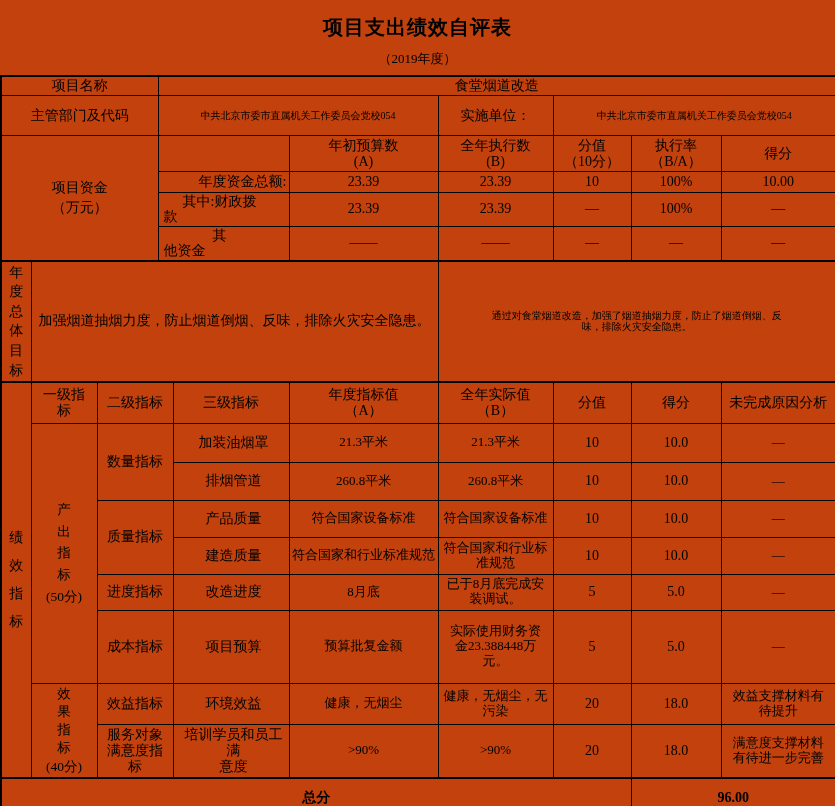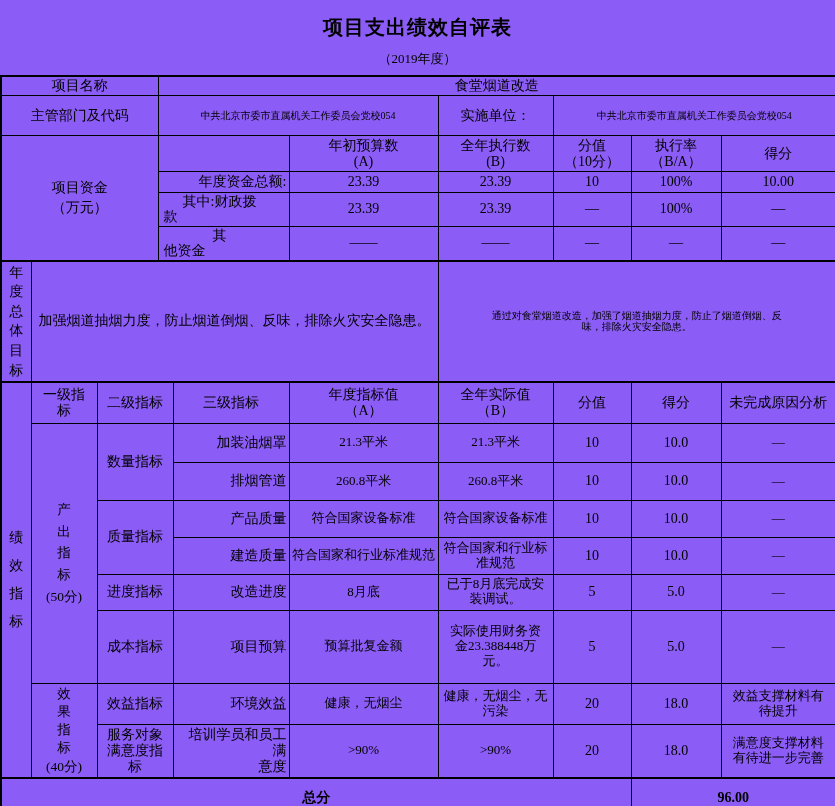--- a/index.html
+++ b/index.html
@@ -1,24 +1,24 @@
 <!DOCTYPE html>
 <html><head>
 <meta charset="utf-8">
 <style>
   html,body{margin:0;padding:0;background:#ffffff;}
   body{width:835px;font-family:"Liberation Serif","DejaVu Serif",serif;color:#000;}
-  .page{width:835px;height:806px;background:#8b5cf6;overflow:hidden;}
+  .page{width:835px;height:806px;background:#c2410c;overflow:hidden;}
   .title{ text-align:center;font-size:20px;font-weight:bold;padding-top:14px;letter-spacing:1px;}
   .subtitle{text-align:center;font-size:13px;padding-top:9px;padding-bottom:7px;}
   table{border-collapse:collapse;width:835px;table-layout:fixed;border:2px solid #000;}
   td{border:1px solid #000;text-align:center;vertical-align:middle;font-size:14px;
      line-height:1.15;padding:1px 2px;overflow:hidden;word-break:break-all;}
   .pre{white-space:pre-line;}
-  .tl{text-align:right;padding-left:7px;}
+  .tl{text-align:center;padding-left:7px;}
   .f13{font-size:13px;}
   .f135{font-size:10px;}
   .b{font-weight:bold;}
   .vert{white-space:pre-line;line-height:1.4;}
   .vert-perf{white-space:pre-line;line-height:2;}
   .vert-out{white-space:pre-line;line-height:1.6;font-size:13.5px;}
   .vert-eff{white-space:pre-line;line-height:1.35;font-size:13.5px;}
   .fundlab{line-height:1.1;}
   .fundlab .l1{padding-right:8px;}
   .fundlab .l2{text-align:left;padding-left:3px;}

